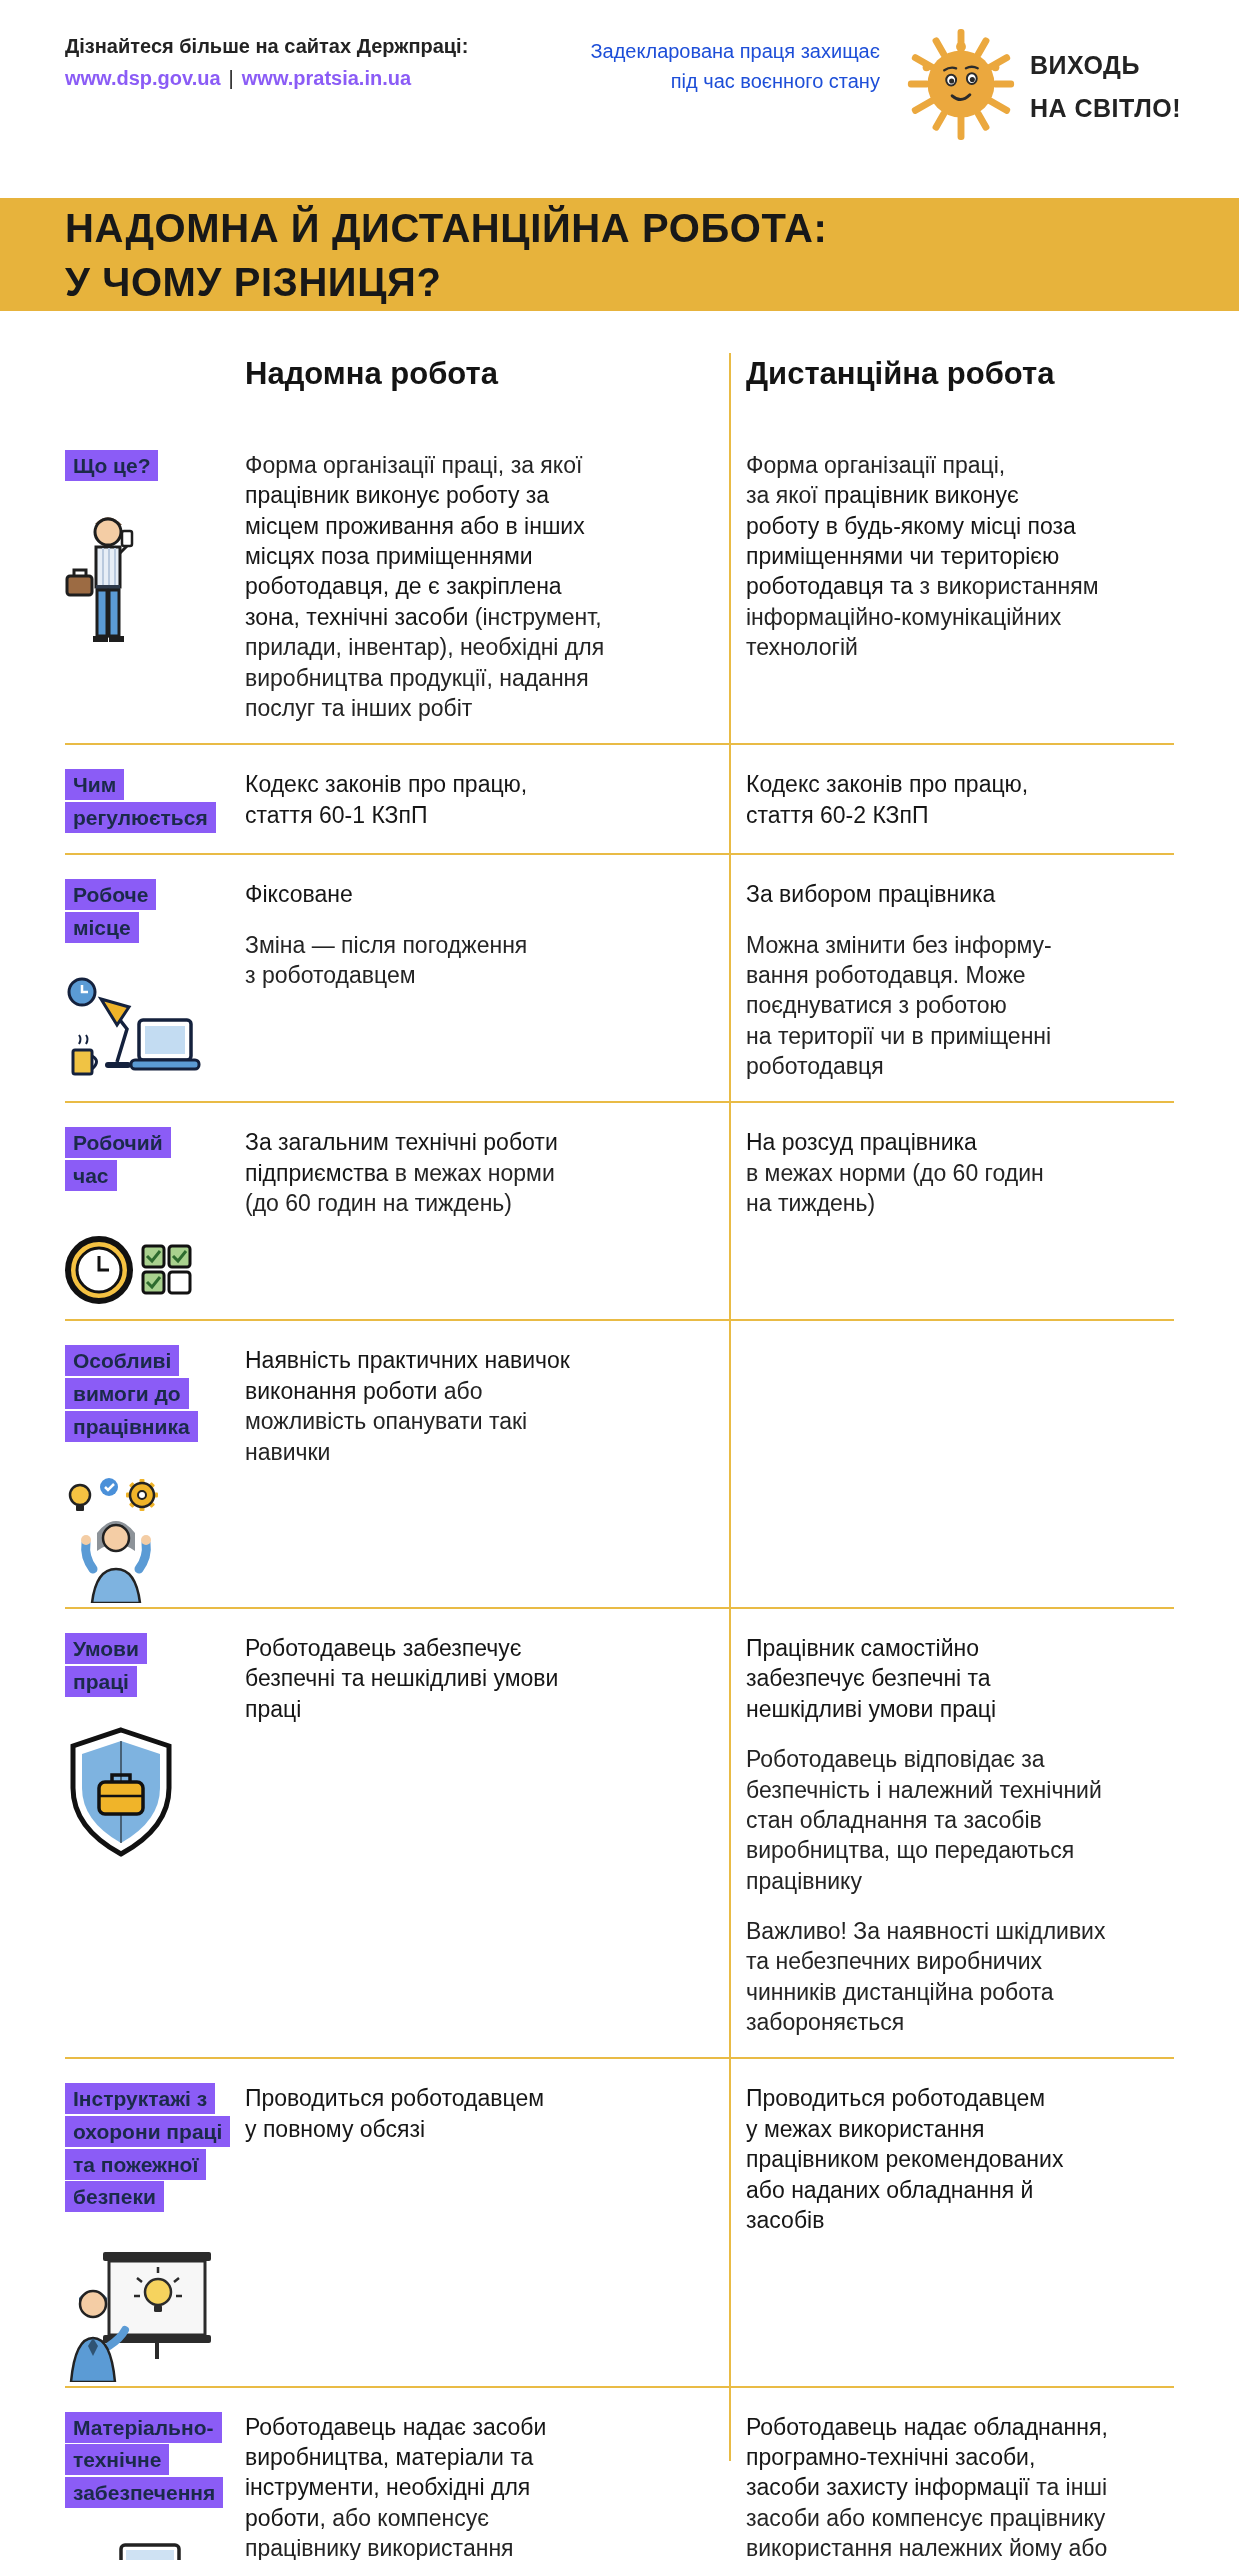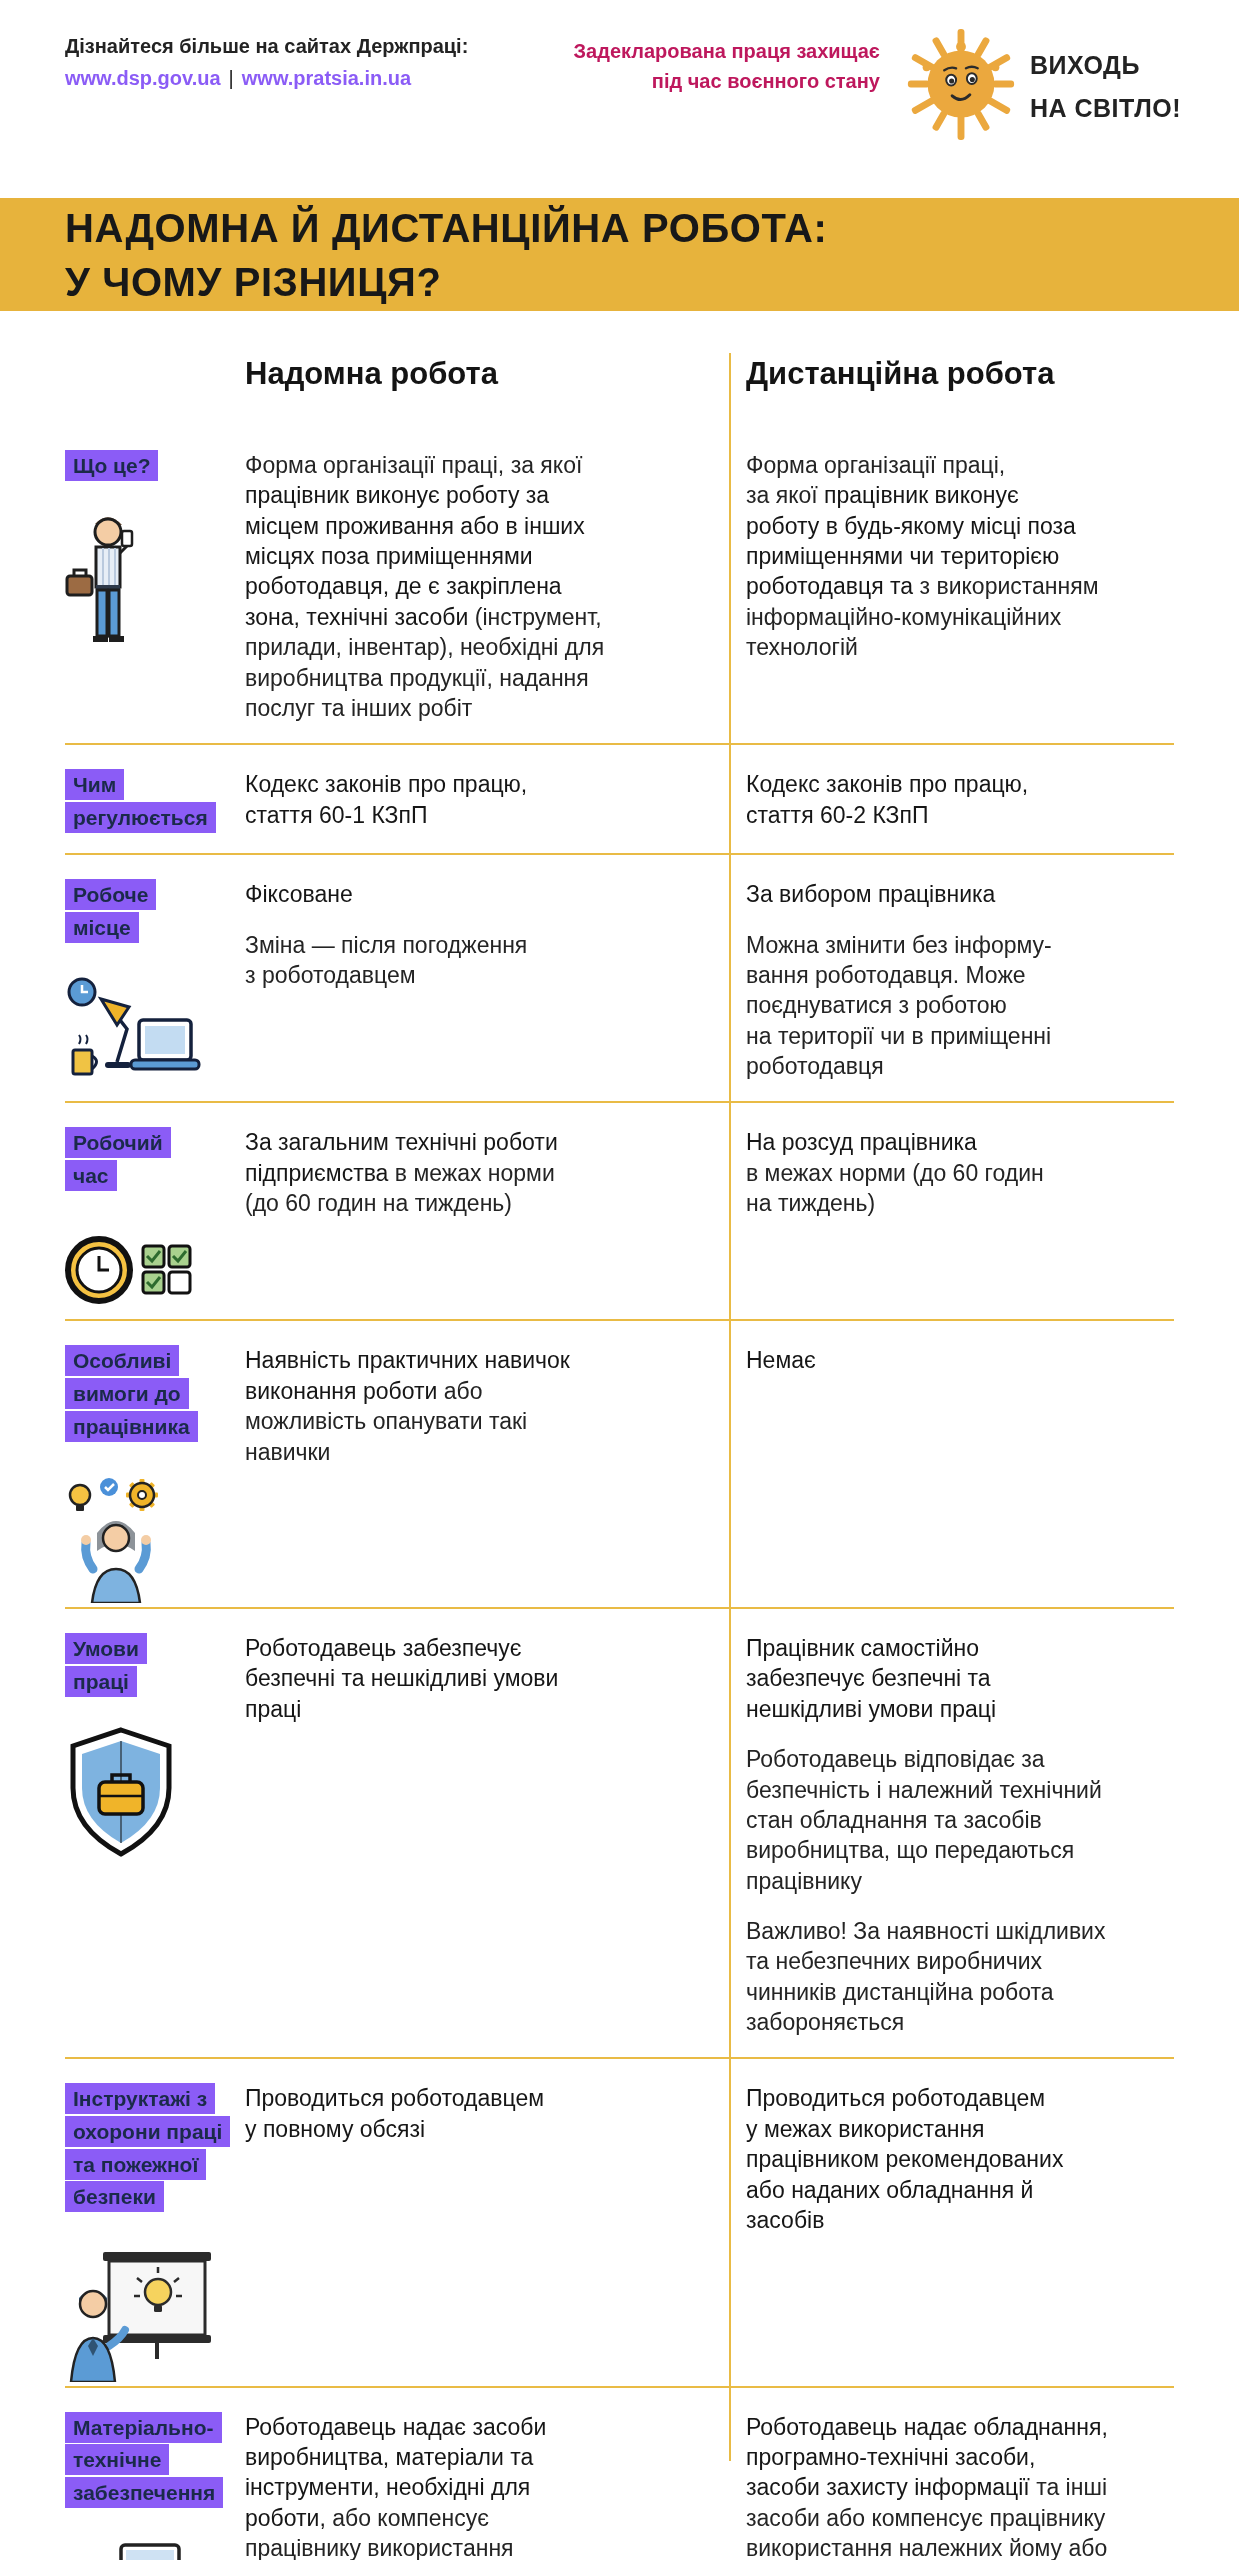--- a/index.html
+++ b/index.html
@@ -4,21 +4,21 @@
 <style>
   html,body{margin:0;padding:0;background:#ffffff;font-family:"Liberation Sans",sans-serif;color:#1f1f1f;}
   .page{width:1239px;height:2560px;background:#fff;position:relative;overflow:hidden;}
 
   
   .topbar{height:198px;box-sizing:border-box;display:flex;align-items:flex-start;padding:30px 58px 0 65px;}
   .find-more{font-size:20px;font-weight:700;color:#232323;line-height:1.6;}
   .links{font-size:20px;font-weight:700;line-height:1.6;}
   .link{color:#8b5cf6;}
   .link-sep{color:#232323;padding:0 8px;font-weight:400;}
-  .slogan{margin-left:auto;text-align:right;font-size:20px;font-weight:700;line-height:1.5;padding-top:6px;white-space:pre-line;color:#be185d;}
+  .slogan{margin-left:auto;text-align:right;font-size:20px;font-weight:400;line-height:1.5;padding-top:6px;white-space:pre-line;color:#1d4ed8;}
   .sun-wrap{margin:0 10px 0 22px;flex:0 0 auto;margin-top:-8px;}
   .shout{font-size:25px;font-weight:700;letter-spacing:.5px;line-height:1.7;padding-top:14px;white-space:pre-line;color:#232323;}
 
   
   .banner{background:#E7B33C;height:113px;box-sizing:border-box;padding:0 65px;display:flex;flex-direction:column;justify-content:center;}
   .banner-line{font-size:40px;font-weight:700;letter-spacing:.6px;line-height:1.35;color:#181818;}
 
   
   .table{position:relative;padding:0 65px;box-sizing:border-box;}
   .vline{position:absolute;left:729px;top:42px;width:2px;height:2108px;background:#E9BB45;}
@@ -258,23 +258,20 @@
             <path d="M27 132 Q31 98 51 98 Q71 98 75 132 Z" fill="#7EB3E0" stroke="#222" stroke-width="2.5"></path>
           </svg>
         </span>
       </div>
       <div class="cell left">
         <p><span class="b">Наявність практичних навичок
 виконання роботи </span><span>або
 можливість опанувати такі
 навички</span></p>
       </div>
-      <div class="cell right">
-        <p><span class="b">Немає</span></p>
-      </div>
     </div>
 
     <div class="row sep r6">
       <div class="labelwrap">
         <span class="rowlabel">Умови
 праці</span>
         <span class="icon">
           <svg width="112" height="132" viewBox="0 0 112 132">
             <path d="M56 4 L104 20 V62 Q104 102 56 128 Q8 102 8 62 V20 Z" fill="#fff" stroke="#111" stroke-width="5"></path>
             <path d="M56 15 L95 28 V62 Q95 95 56 117 Q17 95 17 62 V28 Z" fill="#7EB3E0"></path>

